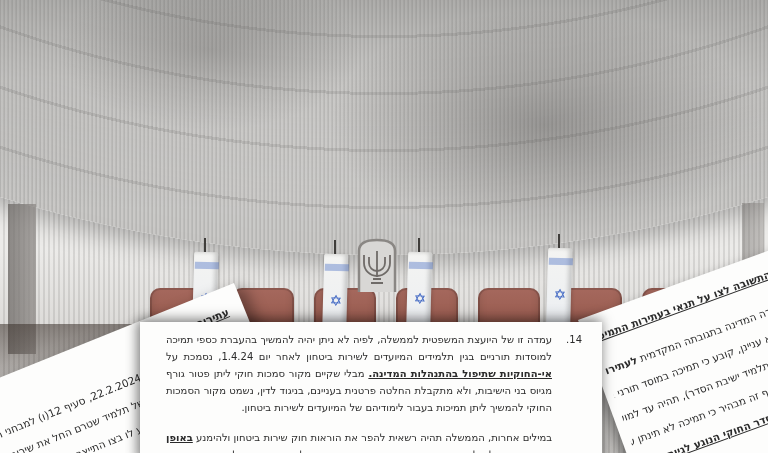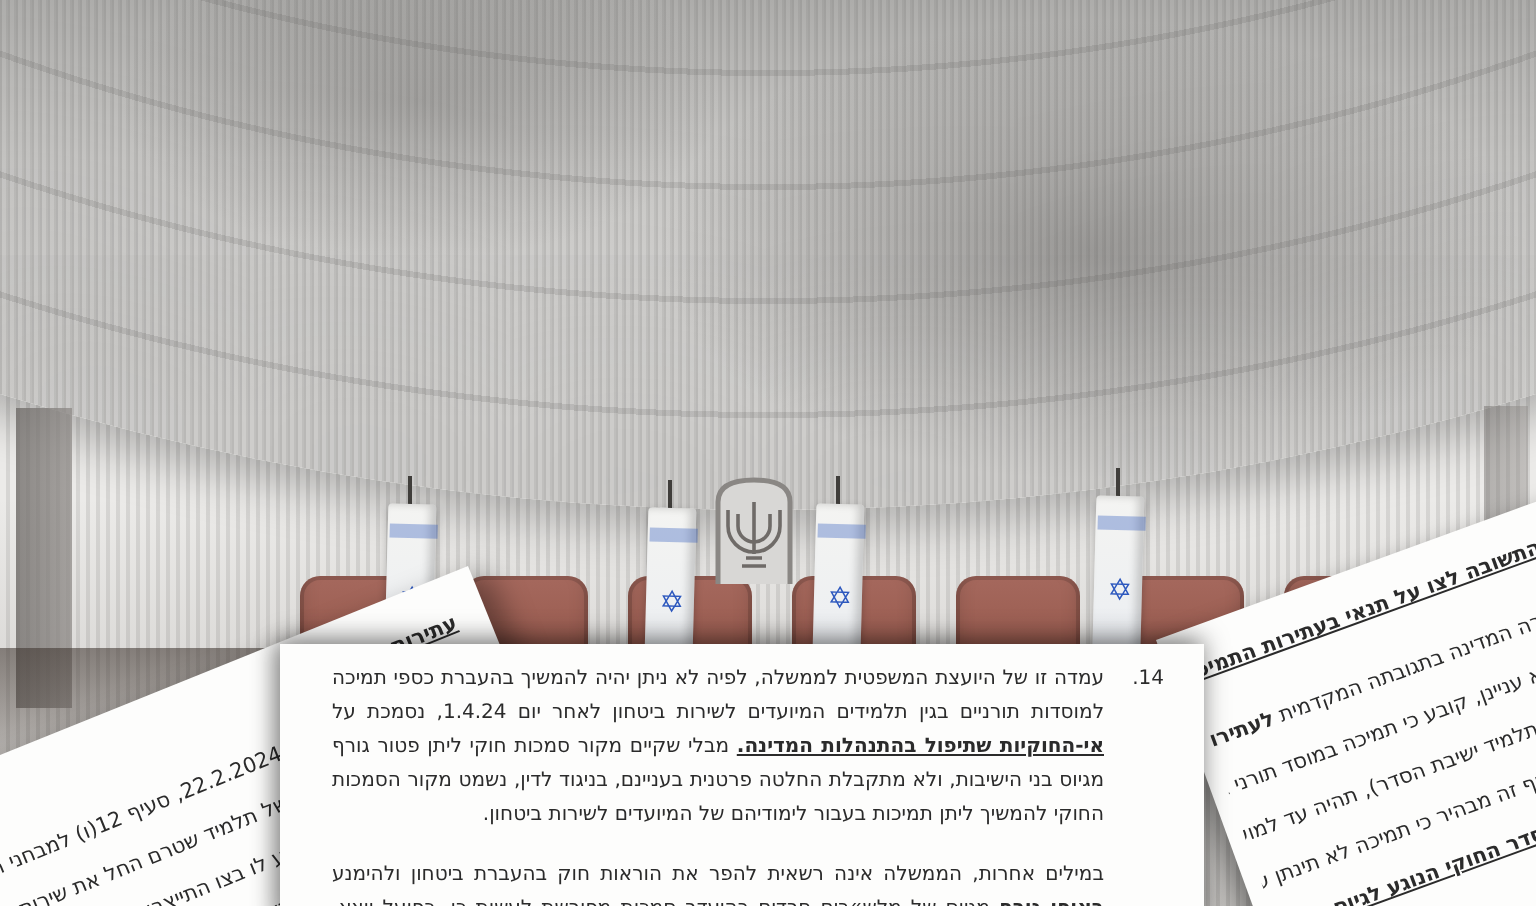--- a/index.html
+++ b/index.html
@@ -179,18 +179,18 @@
     <div class="ln">הבהירה המדינה בתגובתה המקדמית, כי היעדר מסגרת נורמטיבית</div>
     <div class="ln"><span>אי גיוסם של תלמידי הישיבות כדין, </span></div>
 
   </div>
 
   <div class="page page-center" dir="rtl">
     <div class="para-row">
       <div class="para-num">14.</div>
       <div class="para-body">
         <p><span>עמדה זו של היועצת המשפטית לממשלה, לפיה לא ניתן יהיה להמשיך בהעברת כספי תמיכה למוסדות תורניים בגין תלמידים המיועדים לשירות ביטחון לאחר יום 1.4.24, נסמכת על </span><span class="bu">אי-החוקיות שתיפול בהתנהלות המדינה.</span><span> מבלי שקיים מקור סמכות חוקי ליתן פטור גורף מגיוס בני הישיבות, ולא מתקבלת החלטה פרטנית בעניינם, בניגוד לדין, נשמט מקור הסמכות החוקי להמשיך ליתן תמיכות בעבור לימודיהם של המיועדים לשירות ביטחון.</span></p>
-        <p><span>במילים אחרות, הממשלה אינה רשאית להפר את הוראות חוק בהעברת ביטחון ולהימנע </span><span class="bu">באופן גורף</span><span> מגיוס של מלש״בים חרדים בהיעדר סמכות מפורשת לעשות כן. כפועל יוצא, היא אינה מוסמכת לממן</span></p>
+        <p><span>במילים אחרות, הממשלה תהיה רשאית להפר את הוראות חוק שירות ביטחון ולהימנע </span><span class="bu">באופן גורף</span><span> מגיוס של מלש״בים חרדים בהיעדר סמכות מפורשת לעשות כן. כפועל יוצא, היא אינה מוסמכת לממן</span></p>
       </div>
     </div>
   </div>
 
 </div>
 
 </body></html>

